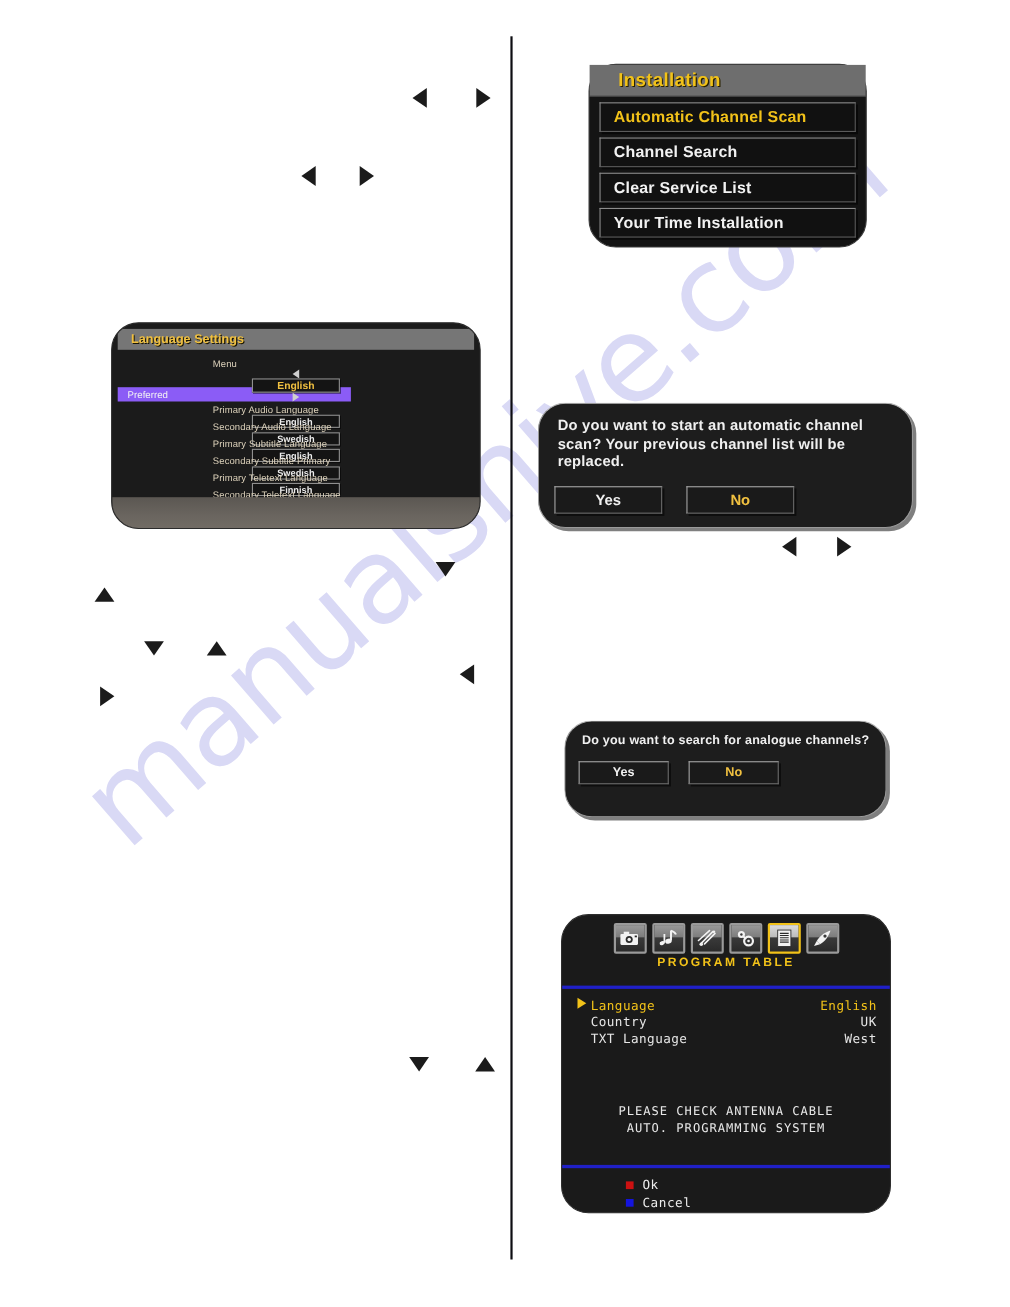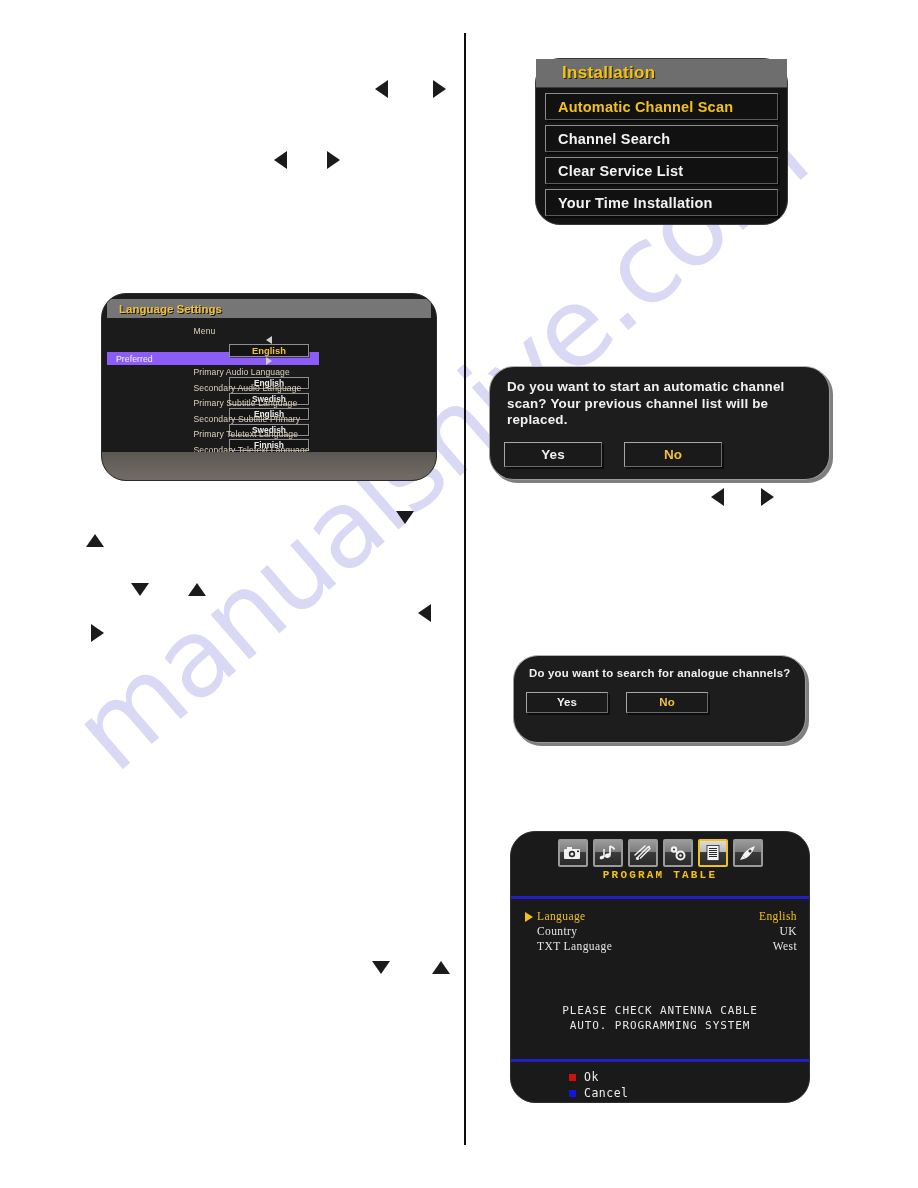--- a/index.html
+++ b/index.html
@@ -344,38 +344,37 @@
     border-color: #f2c219;
     background: linear-gradient(180deg,#dcdcdc 0%,#bcbcbc 45%,#3a3a3a 48%,#2a2a2a 100%);
   }
   .pt-icon svg { display:block; }
   #pt-bar-label {
     margin-top: 2px;
     color: #f2c219;
     font-size: 11px;
     letter-spacing: 2.2px;
     font-weight: bold;
-    font-family: Liberation Mono, monospace;
+    font-family: Liberation Sans, sans-serif;
   }
   .pt-rule {
     height: 3px;
     background: #2020c8;
   }
   #pt-list {
     padding: 8px 12px 0 12px;
     height: 152px;
     position: relative;
   }
   .pt-row {
     display: flex;
-    align-items: flex-end;
+    align-items: flex-start;
     height: 15px;
     position: relative;
     padding-left: 14px;
-    font-family: Liberation Serif, serif;
   }
   .pt-row .pt-cursor {
     position: absolute;
     left: 2px;
     width: 0; height: 0;
     border-top: 5px solid transparent;
     border-bottom: 5px solid transparent;
     border-left: 8px solid #f2c219;
   }
   .pt-row .pt-lbl {

